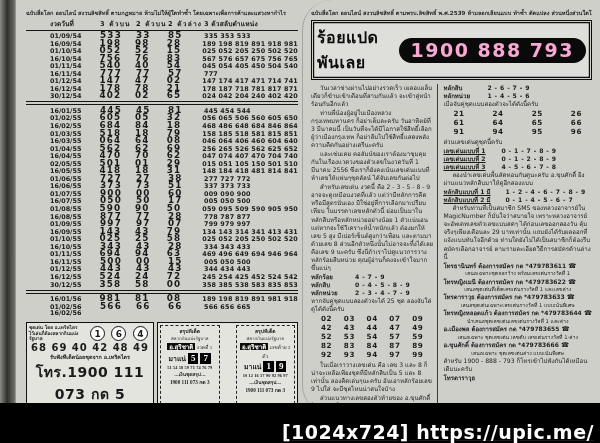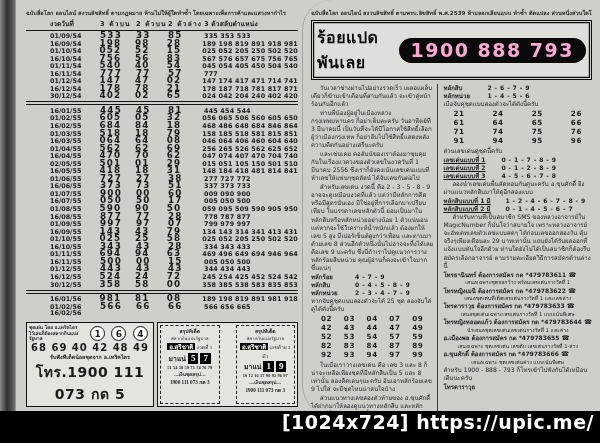--- a/index.html
+++ b/index.html
@@ -1,21 +1,21 @@
 <!DOCTYPE html>
 <html><head>
 <meta charset="utf-8">
 <style>
   html,body{margin:0;padding:0;background:#1a1a18;}
   .canvas{position:relative;width:600px;height:443px;background:#cfcfca;overflow:hidden;
           font-family:"DejaVu Sans",sans-serif;color:#1a1a1a;}
   .left-strip{position:absolute;left:0;top:0;width:16px;height:443px;
           background:linear-gradient(90deg,#8a8a86,#2f2f2d 45%,#6b6b67 90%,#a9a9a4);}
-  .bottom-bar{position:absolute;left:0;bottom:0;width:600px;height:32px;background:#000;
-          display:flex;align-items:flex-start;justify-content:flex-end;box-sizing:border-box;padding-right:6px;}
+  .bottom-bar{position:absolute;left:0;bottom:0;width:600px;height:40px;background:#000;
+          display:flex;align-items:flex-end;justify-content:flex-end;box-sizing:border-box;padding-right:6px;text-decoration:underline;}
   .watermark{color:#fff;font-weight:700;font-size:19px;letter-spacing:0.5px;font-family:"DejaVu Sans",sans-serif;}
   .spread{position:absolute;left:16px;top:0;width:584px;height:415px;display:flex;}
   .page{box-sizing:border-box;overflow:hidden;}
   .page-left{width:286px;padding:9px 4px 0 10px;}
   .page-right{width:298px;padding:9px 8px 0 8px;border-left:1px solid #a5a5a0;border-radius:30px;}
 
   
   .phead{font-size:5.6px;font-weight:700;color:#2a2a2a;white-space:nowrap;overflow:hidden;margin-bottom:3px;}
 
   
@@ -120,21 +120,21 @@
           <div class="trow">
             <span class="c-date">01/10/54</span>
             <span class="c-n3">052</span>
             <span class="c-n2">52</span>
             <span class="c-n2l">15</span>
             <span class="c-perm">025 052 205 250 502 520</span>
           </div>
           <div class="trow">
             <span class="c-date">16/10/54</span>
             <span class="c-n3">756</span>
-            <span class="c-n2">56</span>
+            <span class="c-n2">76</span>
             <span class="c-n2l">83</span>
             <span class="c-perm">567 576 657 675 756 765</span>
           </div>
           <div class="trow">
             <span class="c-date">01/11/54</span>
             <span class="c-n3">540</span>
             <span class="c-n2">40</span>
             <span class="c-n2l">54</span>
             <span class="c-perm">045 054 405 450 504 540</span>
           </div>
@@ -501,26 +501,20 @@
                 <span>25</span>
                 <span>26</span>
               </div>
               <div class="pair-row">
                 <span>61</span>
                 <span>64</span>
                 <span>65</span>
                 <span>66</span>
               </div>
               <div class="pair-row">
-                <span>71</span>
-                <span>74</span>
-                <span>75</span>
-                <span>76</span>
-              </div>
-              <div class="pair-row">
                 <span>91</span>
                 <span>94</span>
                 <span>95</span>
                 <span>96</span>
               </div>
             </div>
           <p class="center">ส่วนเลขเด่นดูชุดนี้ครับ</p>
           <div class="denl">
               <div class="dl-row">
                 <span class="dl-label">เลขเด่นแบบที่ 1</span>

